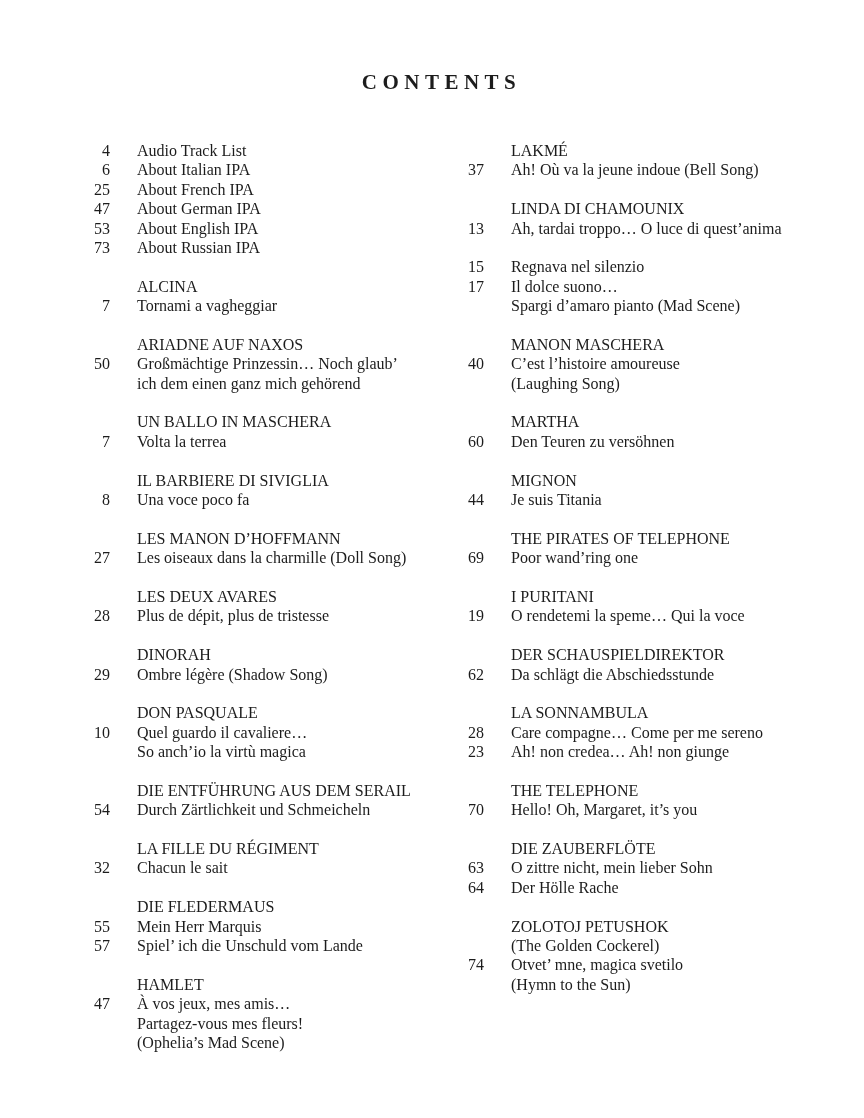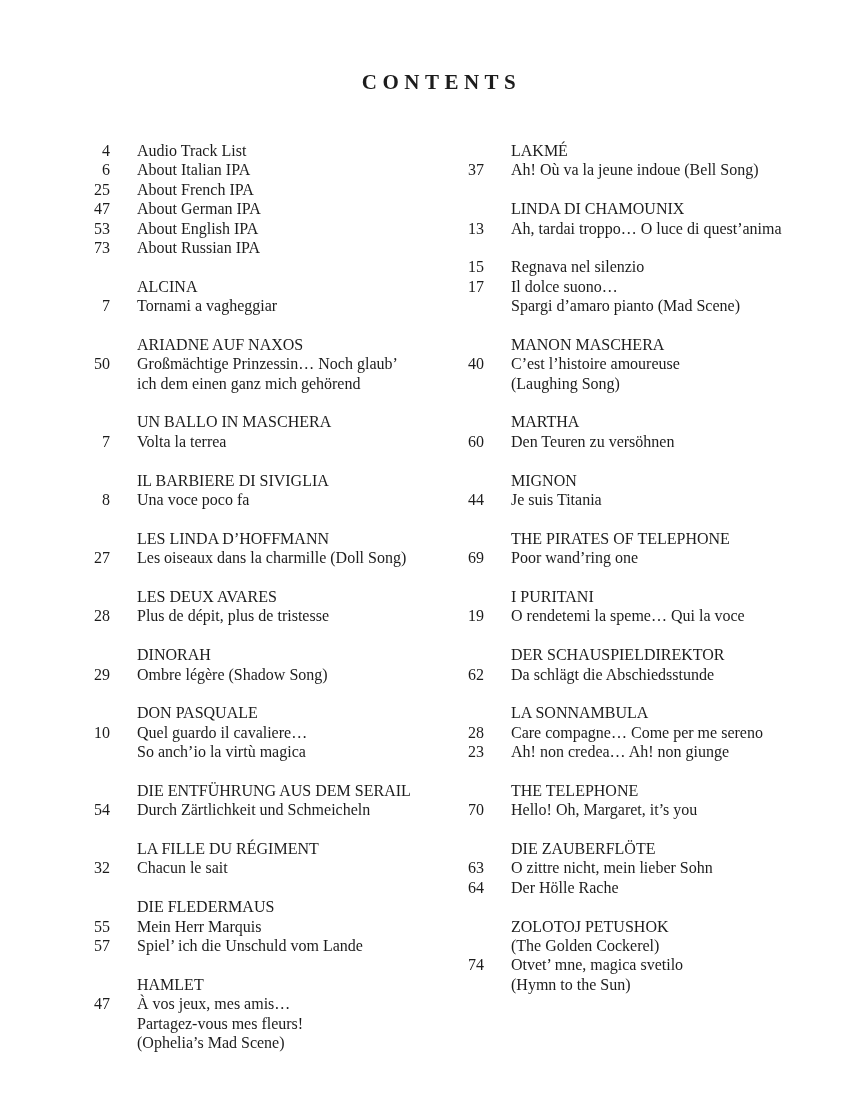--- a/index.html
+++ b/index.html
@@ -117,21 +117,21 @@
         <span class="num"></span>
         <span class="txt">IL BARBIERE DI SIVIGLIA</span>
       </div>
       <div class="toc-row">
         <span class="num">8</span>
         <span class="txt">Una voce poco fa</span>
       </div>
       <div class="toc-row"></div>
       <div class="toc-row">
         <span class="num"></span>
-        <span class="txt">LES LINDA D’HOFFMANN</span>
+        <span class="txt">LES MANON D’HOFFMANN</span>
       </div>
       <div class="toc-row">
         <span class="num">27</span>
         <span class="txt">Les oiseaux dans la charmille (Doll Song)</span>
       </div>
       <div class="toc-row"></div>
       <div class="toc-row">
         <span class="num"></span>
         <span class="txt">LES DEUX AVARES</span>
       </div>

